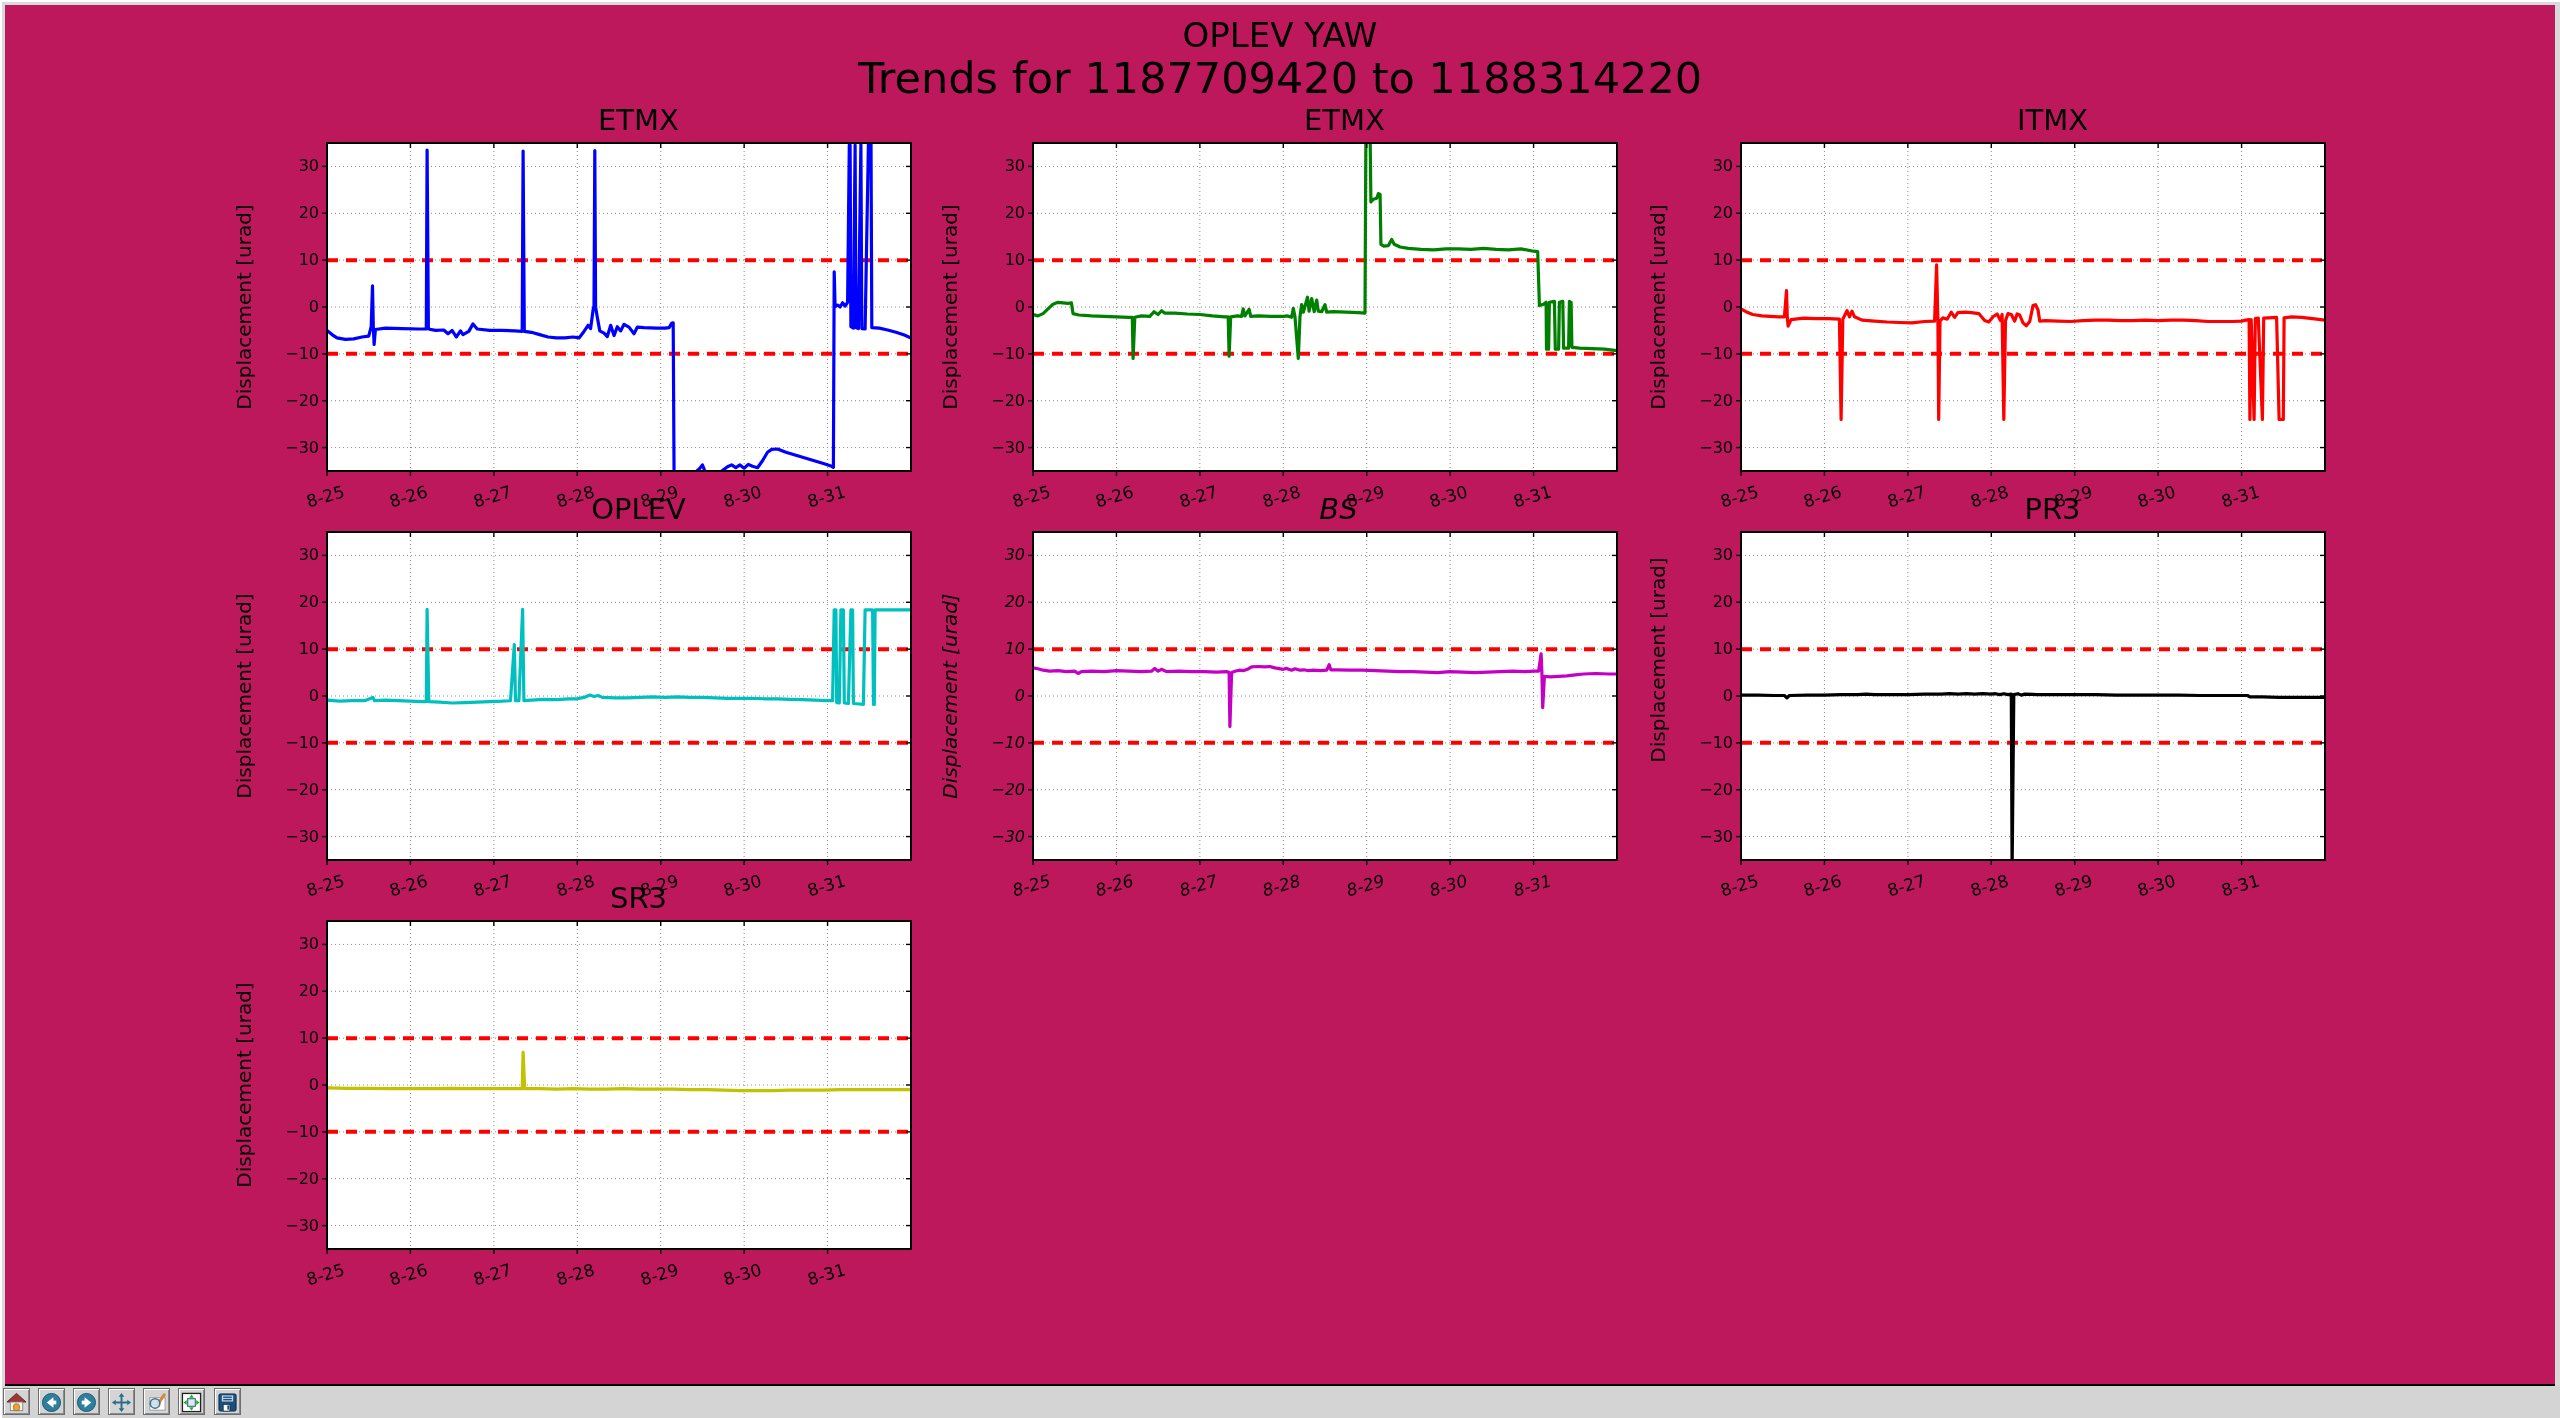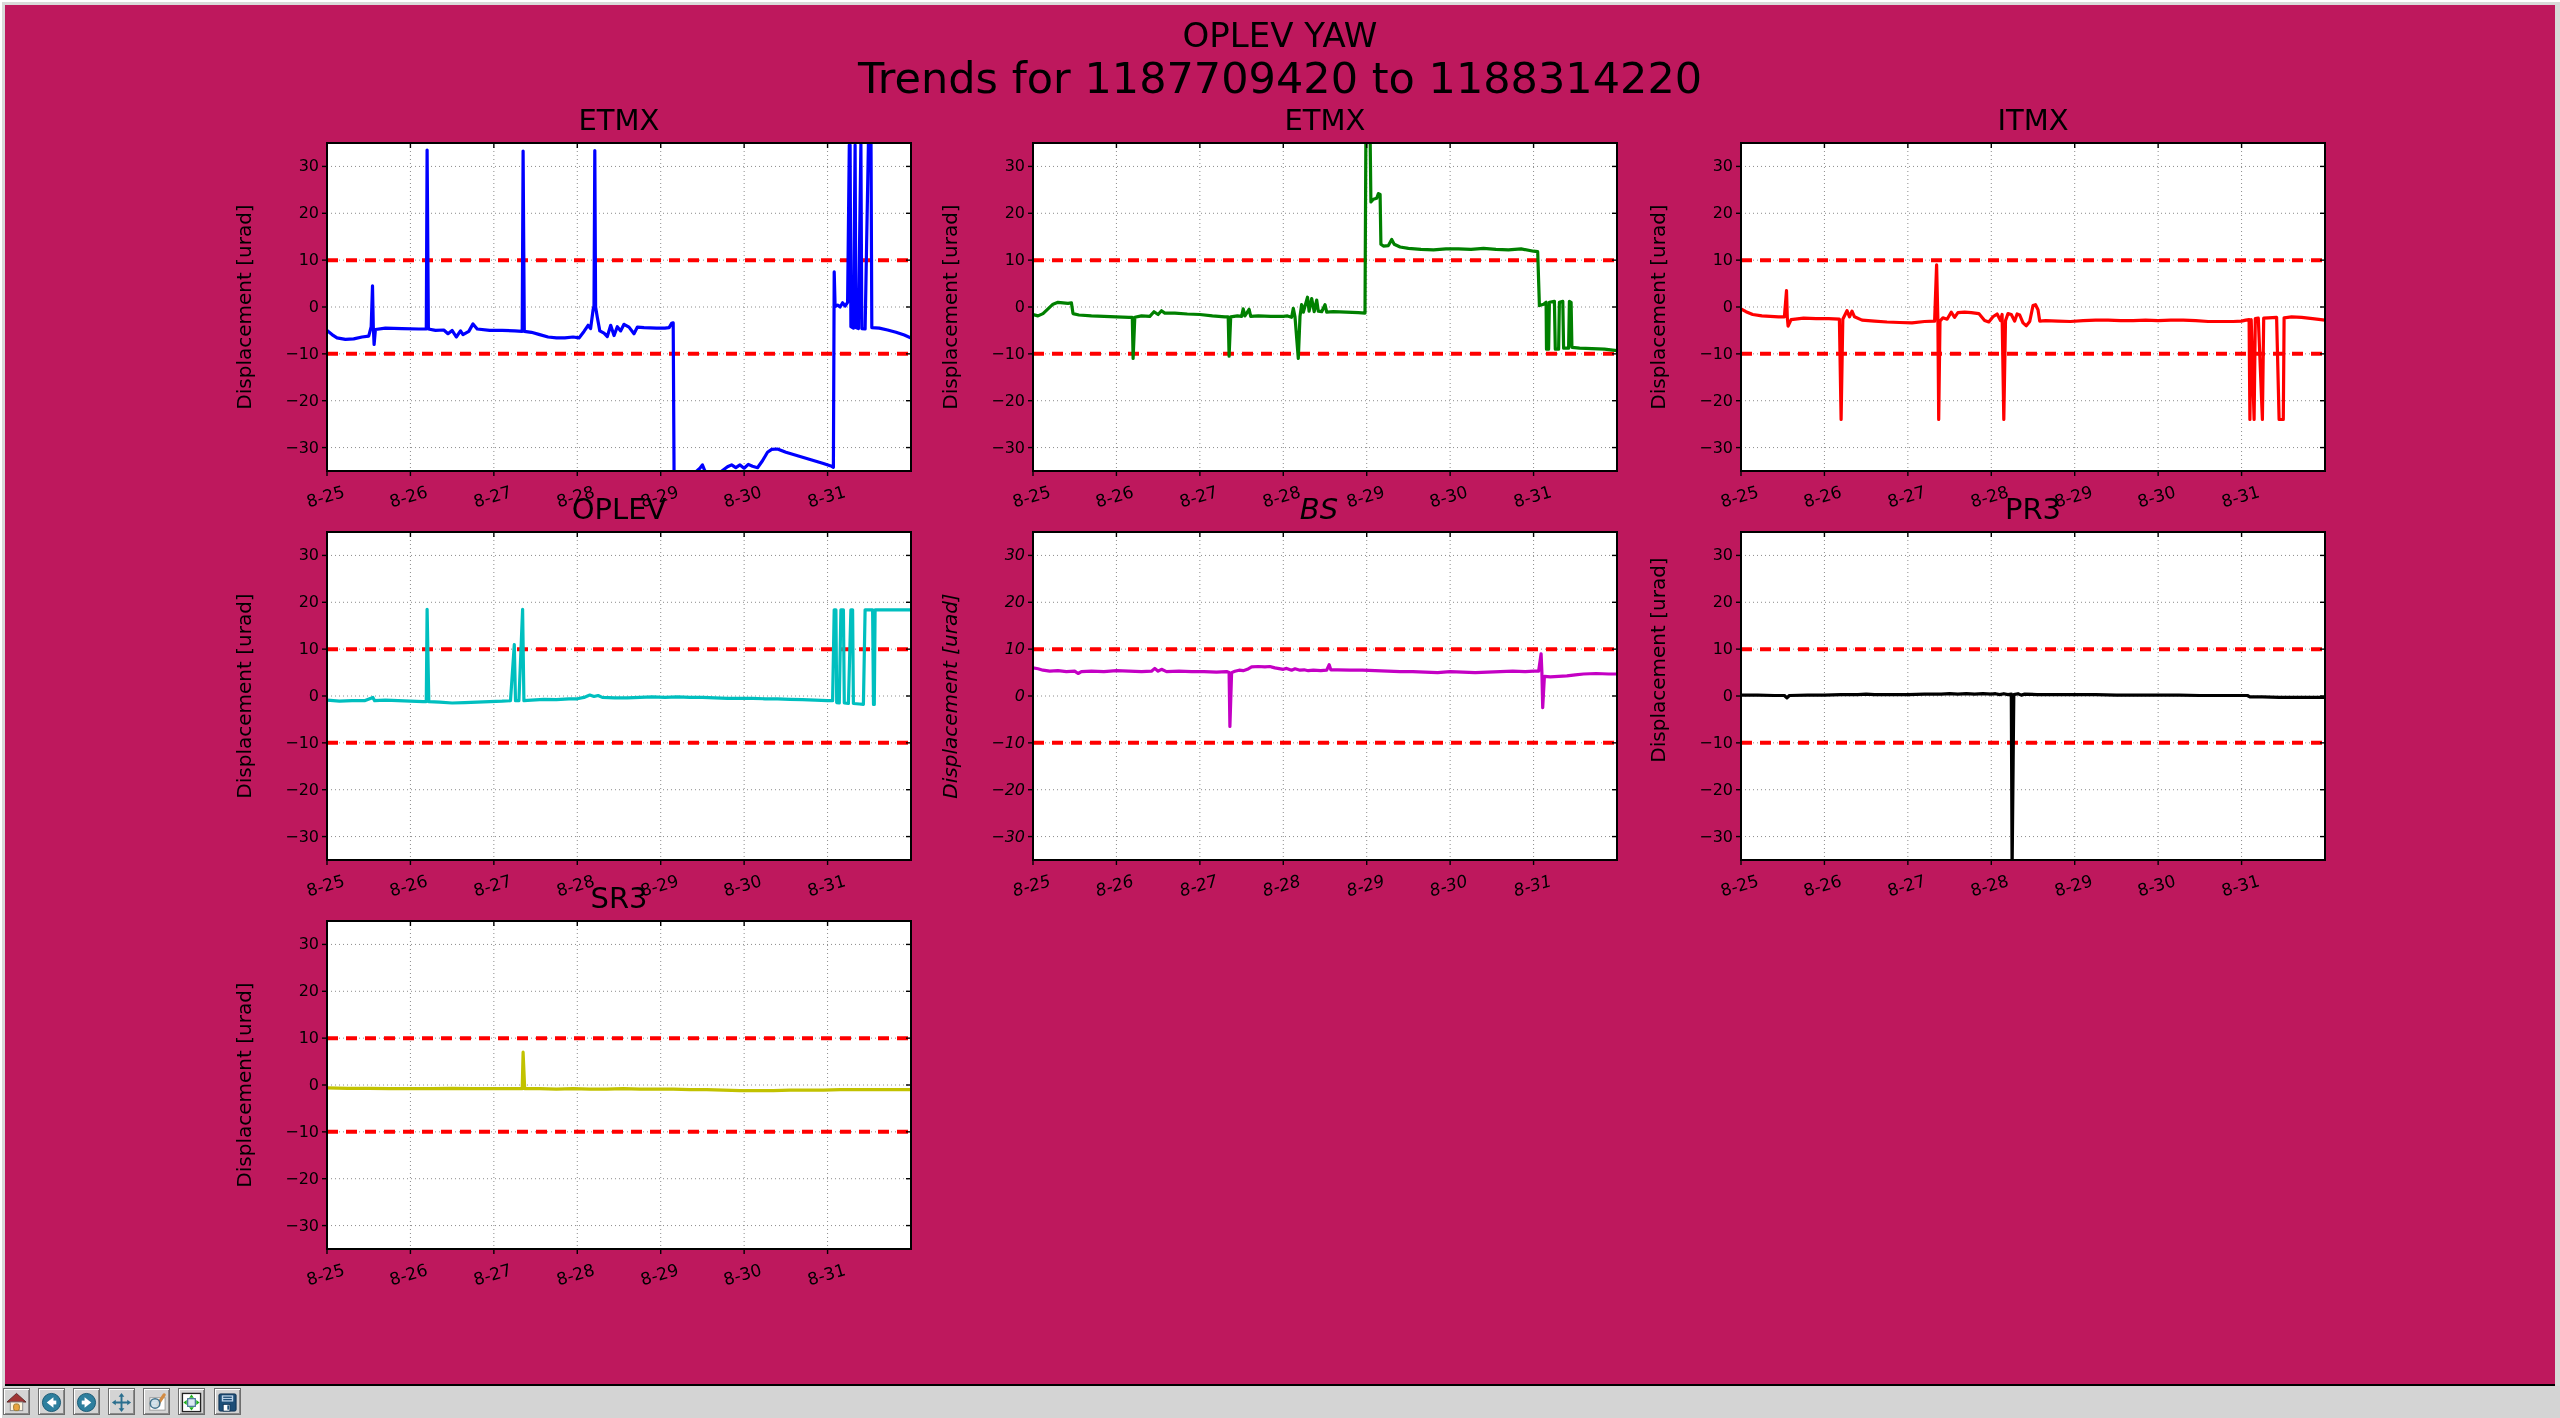--- a/index.html
+++ b/index.html
@@ -19,21 +19,21 @@
     position:absolute;left:5px;top:5px;width:2550px;height:1379px;
     background:#be185d;
     border-bottom:2px solid #000;
   }
   .suptitle1,.suptitle2{
     position:absolute;left:0;width:100%;text-align:center;color:#000;
   }
   .suptitle1{top:10px;font-size:34px;}
   .suptitle2{top:48px;font-size:43px;}
 
-  .subplot{position:absolute;}
+  .subplot{position:absolute;padding-left:39px;}
   .sp-title{
     position:absolute;left:0;top:-42px;width:100%;height:38px;
     text-align:center;font-size:29px;color:#000;line-height:38px;
   }
   .sp-ylabel{
     position:absolute;left:-103px;top:0;height:100%;width:40px;
     display:flex;align-items:center;justify-content:center;
   }
   .sp-ylabel span{
     transform:rotate(-90deg);white-space:nowrap;

